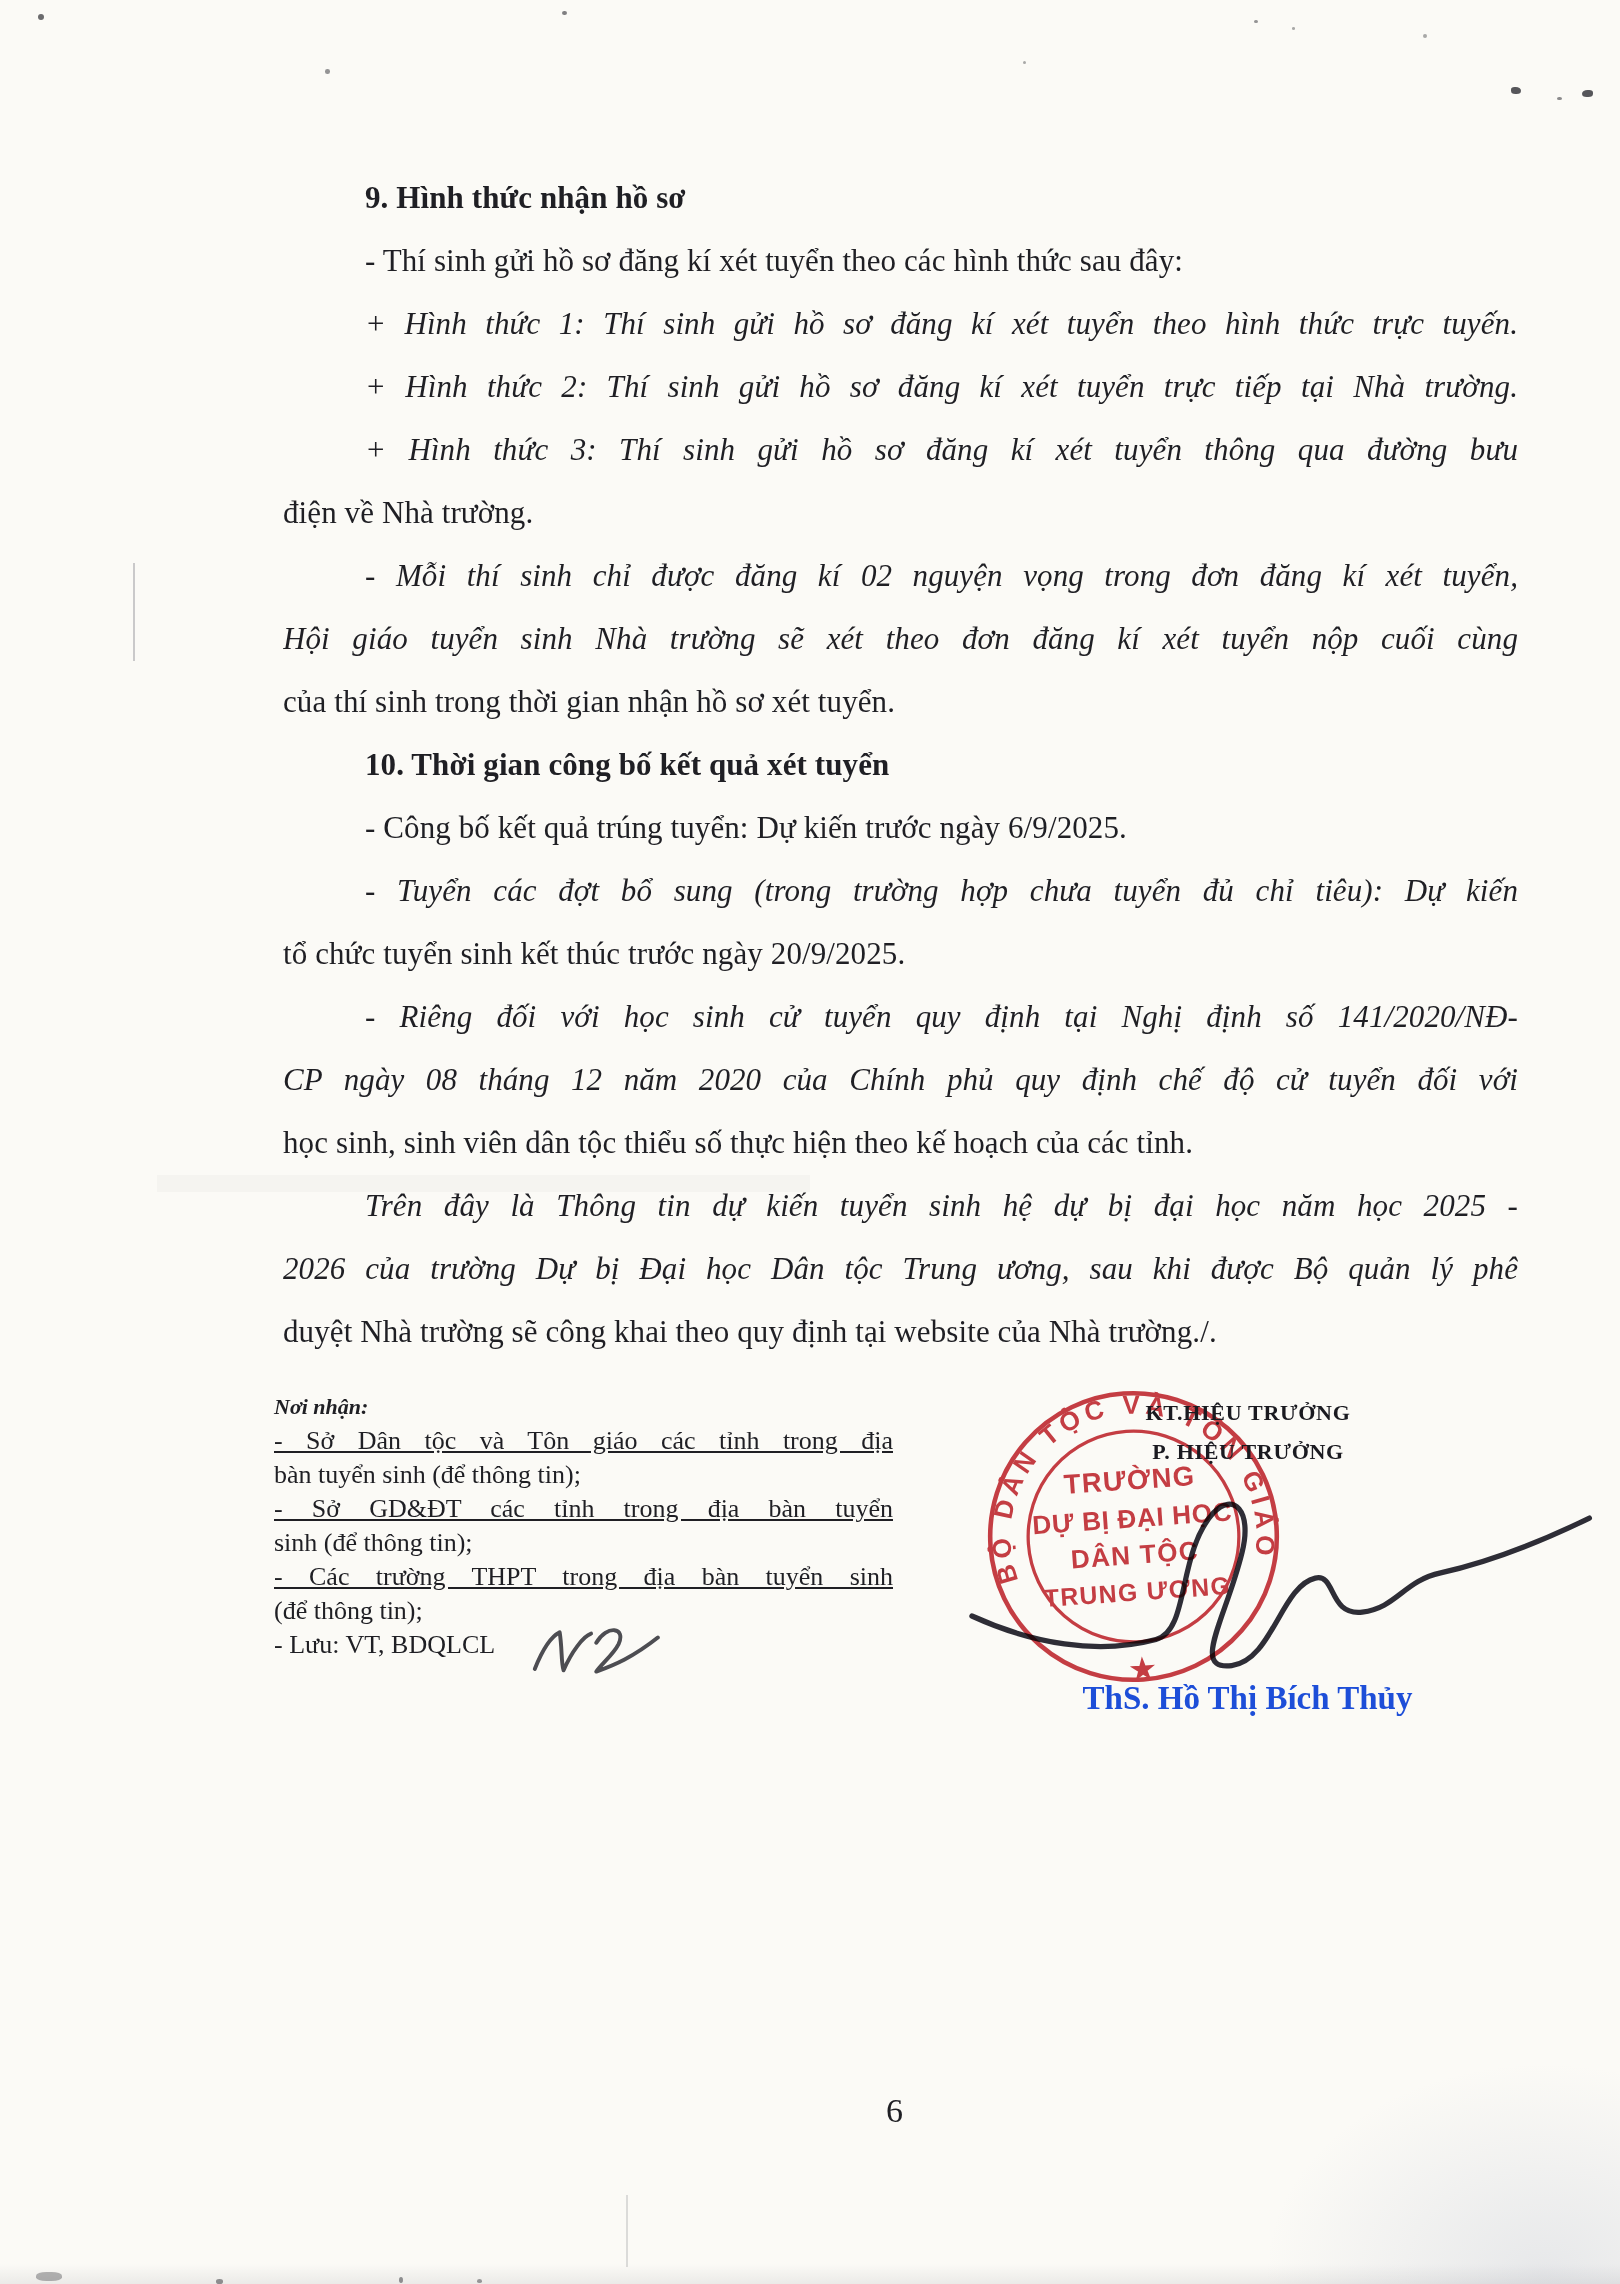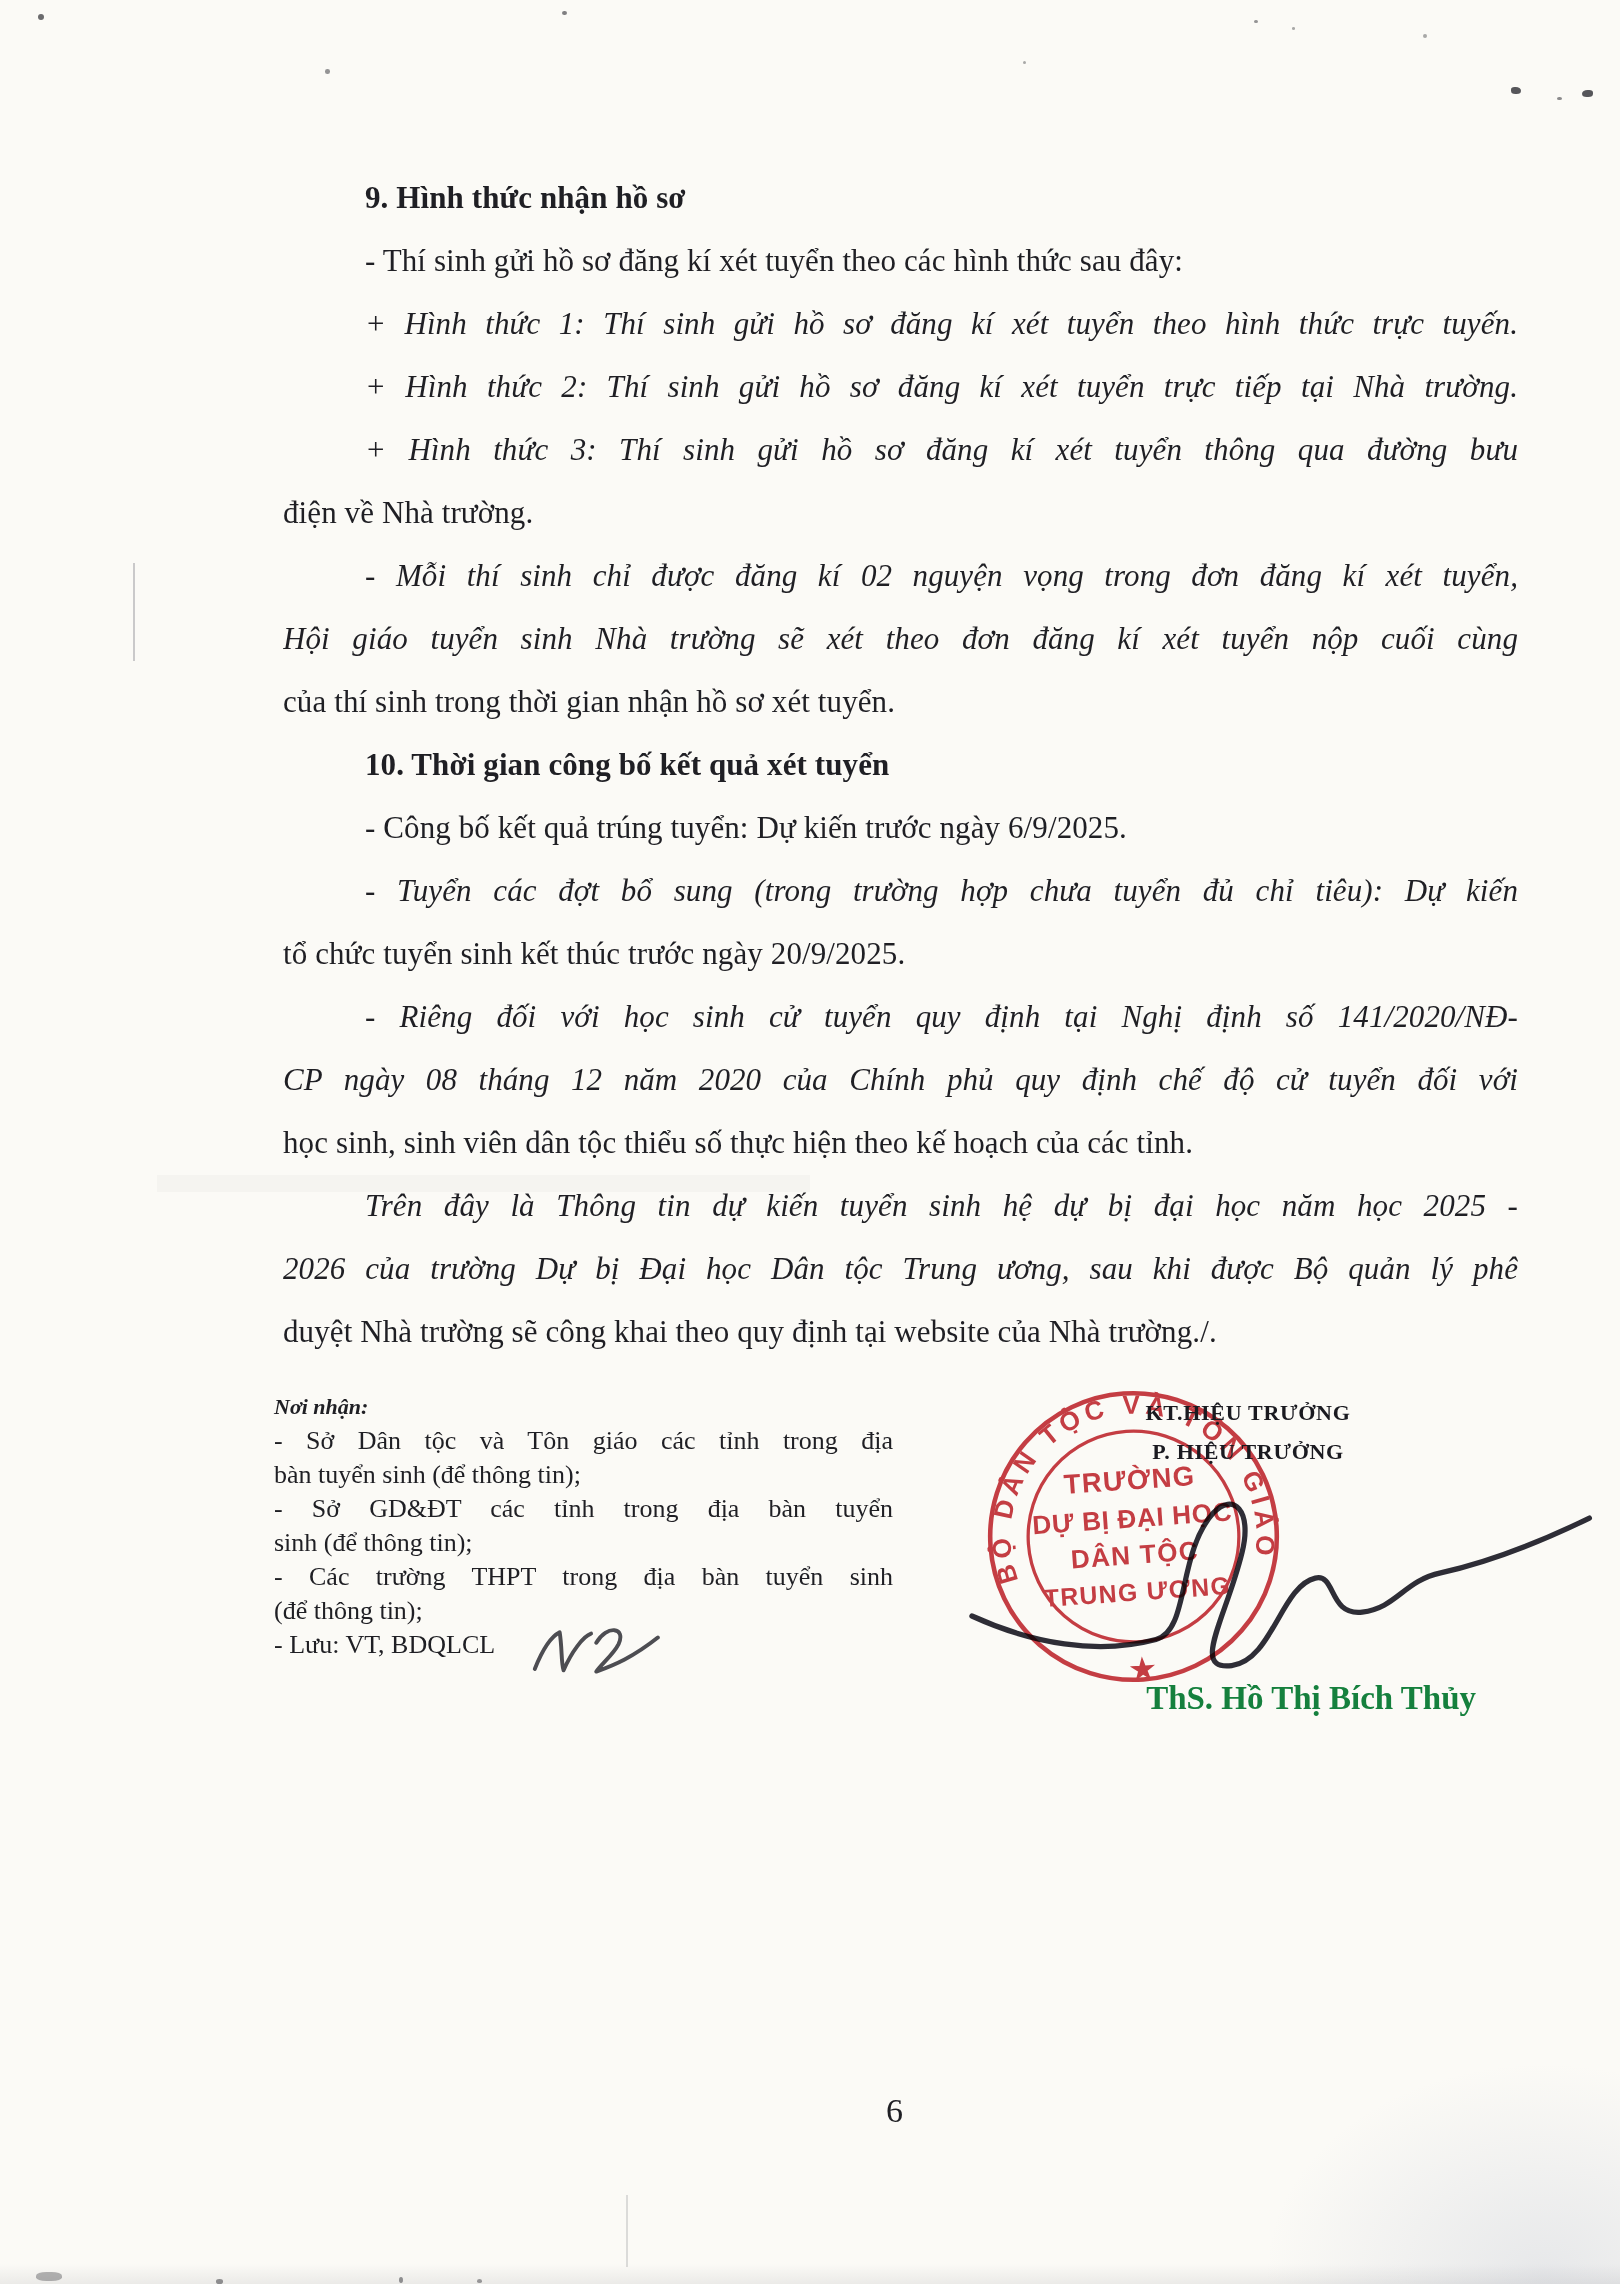--- a/index.html
+++ b/index.html
@@ -14,26 +14,26 @@
   
   .bodytext{position:absolute;left:274px;top:166px;width:1235px;z-index:2;margin-left:9px;}
   .ln{height:63px;line-height:63px;font-size:31px;white-space:nowrap;letter-spacing:0.1px;}
   .ln.j{text-align:justify;text-align-last:justify;white-space:normal;overflow:hidden;font-style:italic;}
   .ln.ind{padding-left:82px;}
   .ln.b{font-weight:bold;}
   
   .recipients{position:absolute;left:274px;top:1389px;width:619px;z-index:2;}
   .f-h{height:35px;line-height:35px;font-weight:bold;font-style:italic;font-size:22px;}
   .f-ln{height:34px;line-height:34px;font-size:26px;white-space:nowrap;}
-  .f-ln.j{text-align:justify;text-align-last:justify;white-space:normal;overflow:hidden;}
+  .f-ln.j{text-align:justify;text-align-last:justify;white-space:normal;overflow:hidden;text-decoration:underline;}
   
   .sig-titles{position:absolute;left:1052px;top:1393px;width:392px;z-index:4;
     text-align:center;font-weight:bold;font-size:22px;line-height:39px;letter-spacing:0.7px;color:#1a1a20;}
   .sig-name{position:absolute;left:1019px;top:1679px;width:457px;z-index:4;
-    text-align:right;font-weight:bold;font-size:33px;line-height:39px;color:#15803d;}
+    text-align:center;font-weight:bold;font-size:33px;line-height:39px;color:#1d4ed8;}
   
   .stamp-svg{position:absolute;left:983px;top:1386px;z-index:1;mix-blend-mode:multiply;opacity:.94;}
   .stamp-svg text{font-family:"Liberation Sans", sans-serif;font-weight:bold;}
   .sig-svg{position:absolute;left:947px;top:1475px;z-index:5;mix-blend-mode:multiply;}
   .initials-svg{position:absolute;left:523px;top:1614px;z-index:3;mix-blend-mode:multiply;}
   
   .pageno{position:absolute;left:849px;top:2091px;width:91px;text-align:center;
     font-size:34px;line-height:39px;z-index:2;}
   
   .artifact{position:absolute;background:#2d2d33;border-radius:50%;z-index:1;}

